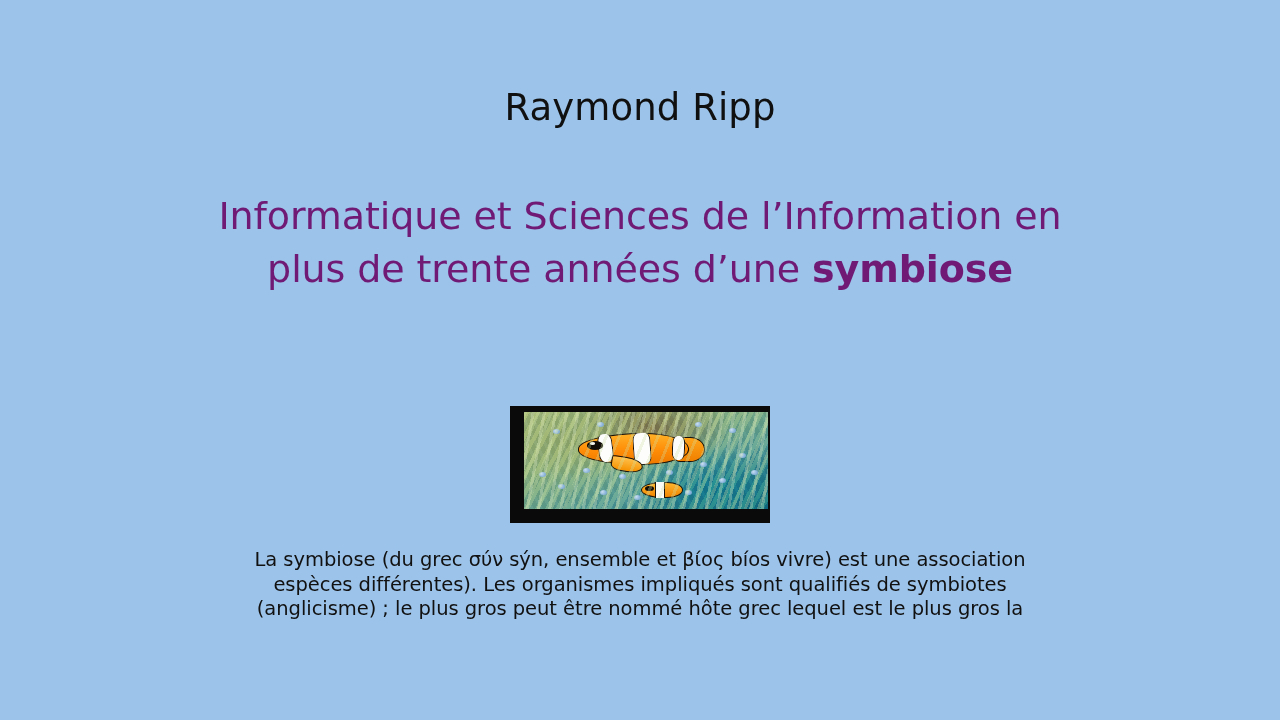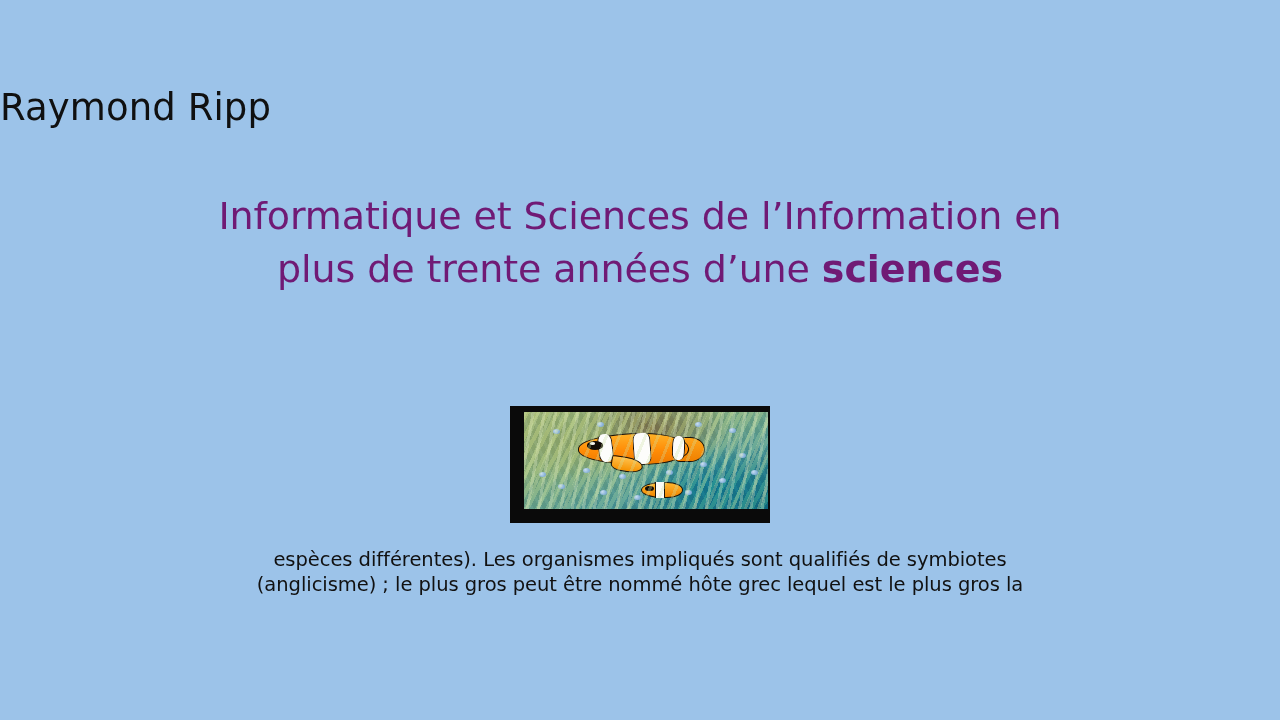--- a/index.html
+++ b/index.html
@@ -20,20 +20,21 @@
     height: 720px;
     background: #9CC3E9;
   }
 
   
   #author {
     position: absolute;
     left: 0;
     top: 85px;
     width: 1280px;
+    text-align: center;
     font-size: 37px;
     line-height: 46px;
     font-weight: 400;
     letter-spacing: 0.1px;
     color: #101010;
   }
 
   
   #title-block {
     position: absolute;
@@ -233,21 +234,21 @@
 </style>
 </head>
 <body>
 
 <div id="slide">
 
   <div id="author">Raymond Ripp</div>
 
   <div id="title-block">
     <span class="tline">Informatique et Sciences de l’Information en</span>
-    <span class="tline"><span>plus de trente années d’une </span><span class="emph">sciences</span></span>
+    <span class="tline"><span>plus de trente années d’une </span><span class="emph">symbiose</span></span>
   </div>
 
   <div id="picture-frame">
     <div id="picture-canvas">
       <div class="anem-base"></div>
       <div class="tentacles"></div>
       <div class="tentacles2"></div>
 
       <div class="tip" style="left:6%;  top:62%;"></div>
       <div class="tip" style="left:14%; top:74%;"></div>
@@ -280,17 +281,18 @@
         <div class="sbody"></div>
         <div class="sband"></div>
         <div class="seye"></div>
       </div>
 
       <div class="overlay-strands"></div>
     </div>
   </div>
 
   <div id="body-text">
+    <span class="pline">La symbiose (du grec σύν sýn, ensemble et βίος bíos vivre) est une association</span>
     <span class="pline">espèces différentes). Les organismes impliqués sont qualifiés de symbiotes</span>
     <span class="pline">(anglicisme) ; le plus gros peut être nommé hôte grec lequel est le plus gros la</span>
   </div>
 
 </div>
 
 </body></html>

